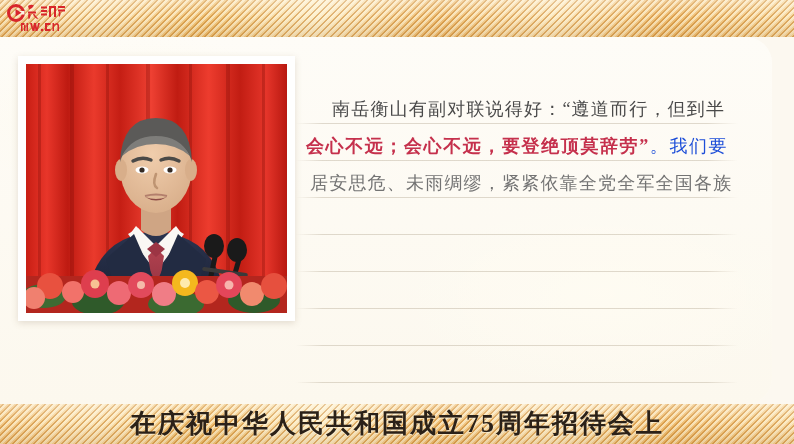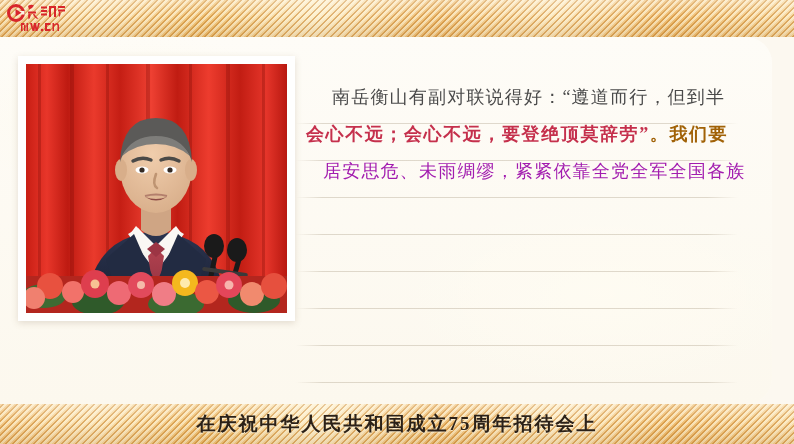--- a/index.html
+++ b/index.html
@@ -135,48 +135,48 @@
   }
   #photo svg { display: block; width: 261px; height: 249px; }
 
   
   #quote {
     position: absolute;
     left: 296px;
     top: 37px;
     width: 442px;
     z-index: 2;
-    padding-top: 42px;
+    padding-top: 54px;
   }
   .qline {
     height: 37px;
     line-height: 37px;
     font-family: "Liberation Serif", "DejaVu Serif", serif;
     font-size: 18px;
     letter-spacing: 1.2px;
     white-space: nowrap;
     font-weight: 400;
   }
   .qline.l1 { color: #4A4A4A; text-indent: 36px; }
   .qline.l2 { color: #C5304C; font-weight: 700; text-indent: 10px; letter-spacing: 1.6px; }
-  .qline.l3 { color: #a21caf; text-indent: 14px; margin-left: 13px; }
-  .qline.l2 .tail { color: #a16207; font-weight: 700; }
+  .qline.l3 { color: #737373; text-indent: 14px; }
+  .qline.l2 .tail { color: #1d4ed8; font-weight: 400; }
 
   
   #caption {
     position: absolute;
     left: 0;
     top: 404px;
     width: 794px;
     height: 40px;
     line-height: 40px;
     text-align: center;
     z-index: 4;
     font-family: "Liberation Serif", "DejaVu Serif", serif;
-    font-size: 19px;
+    font-size: 26px;
     font-weight: 700;
     letter-spacing: 2px;
     color: #2B2118;
     text-shadow: 0 1px 0 rgba(255,246,222,0.65);
   }
 </style>
 </head>
 <body>
 
 <div id="stage">

